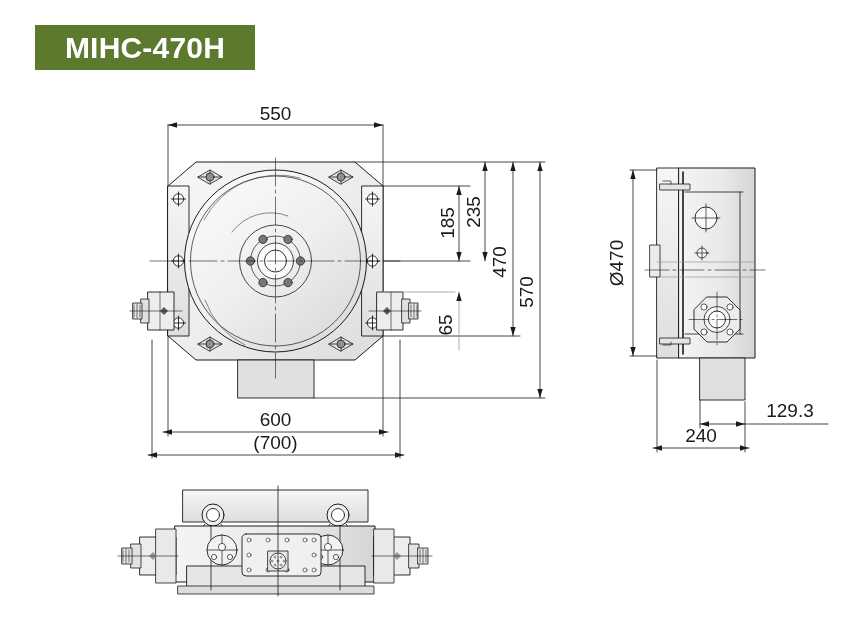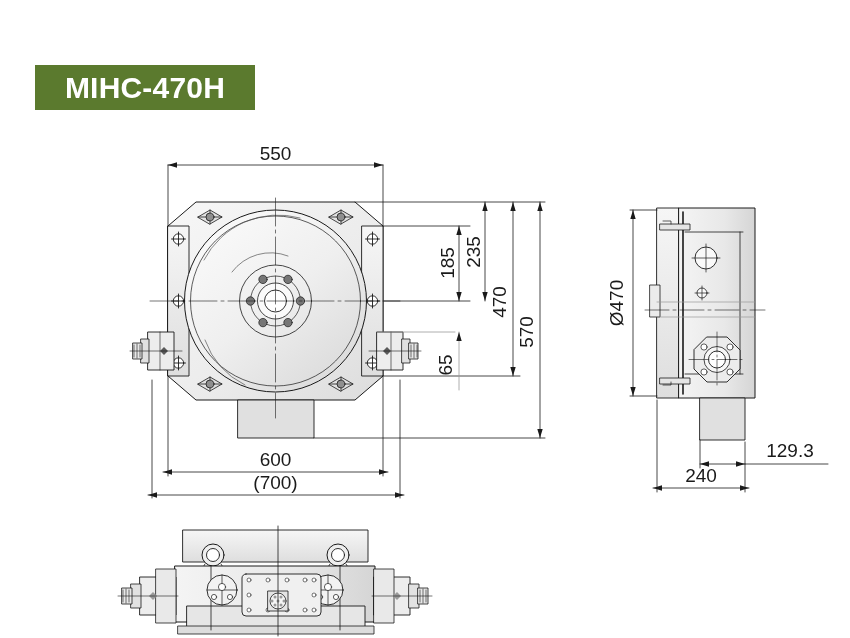--- a/index.html
+++ b/index.html
@@ -13,21 +13,20 @@
     width: 850px;
     height: 638px;
     position: relative;
     overflow: hidden;
   }
   #sheet {
     position: relative;
     width: 850px;
     height: 594px;
     background: #ffffff;
-    margin-top: 40px;
   }
   
   #title-badge {
     position: absolute;
     left: 35px;
     top: 25px;
     width: 220px;
     height: 45px;
     background: #5b7a2e;
     display: flex;

